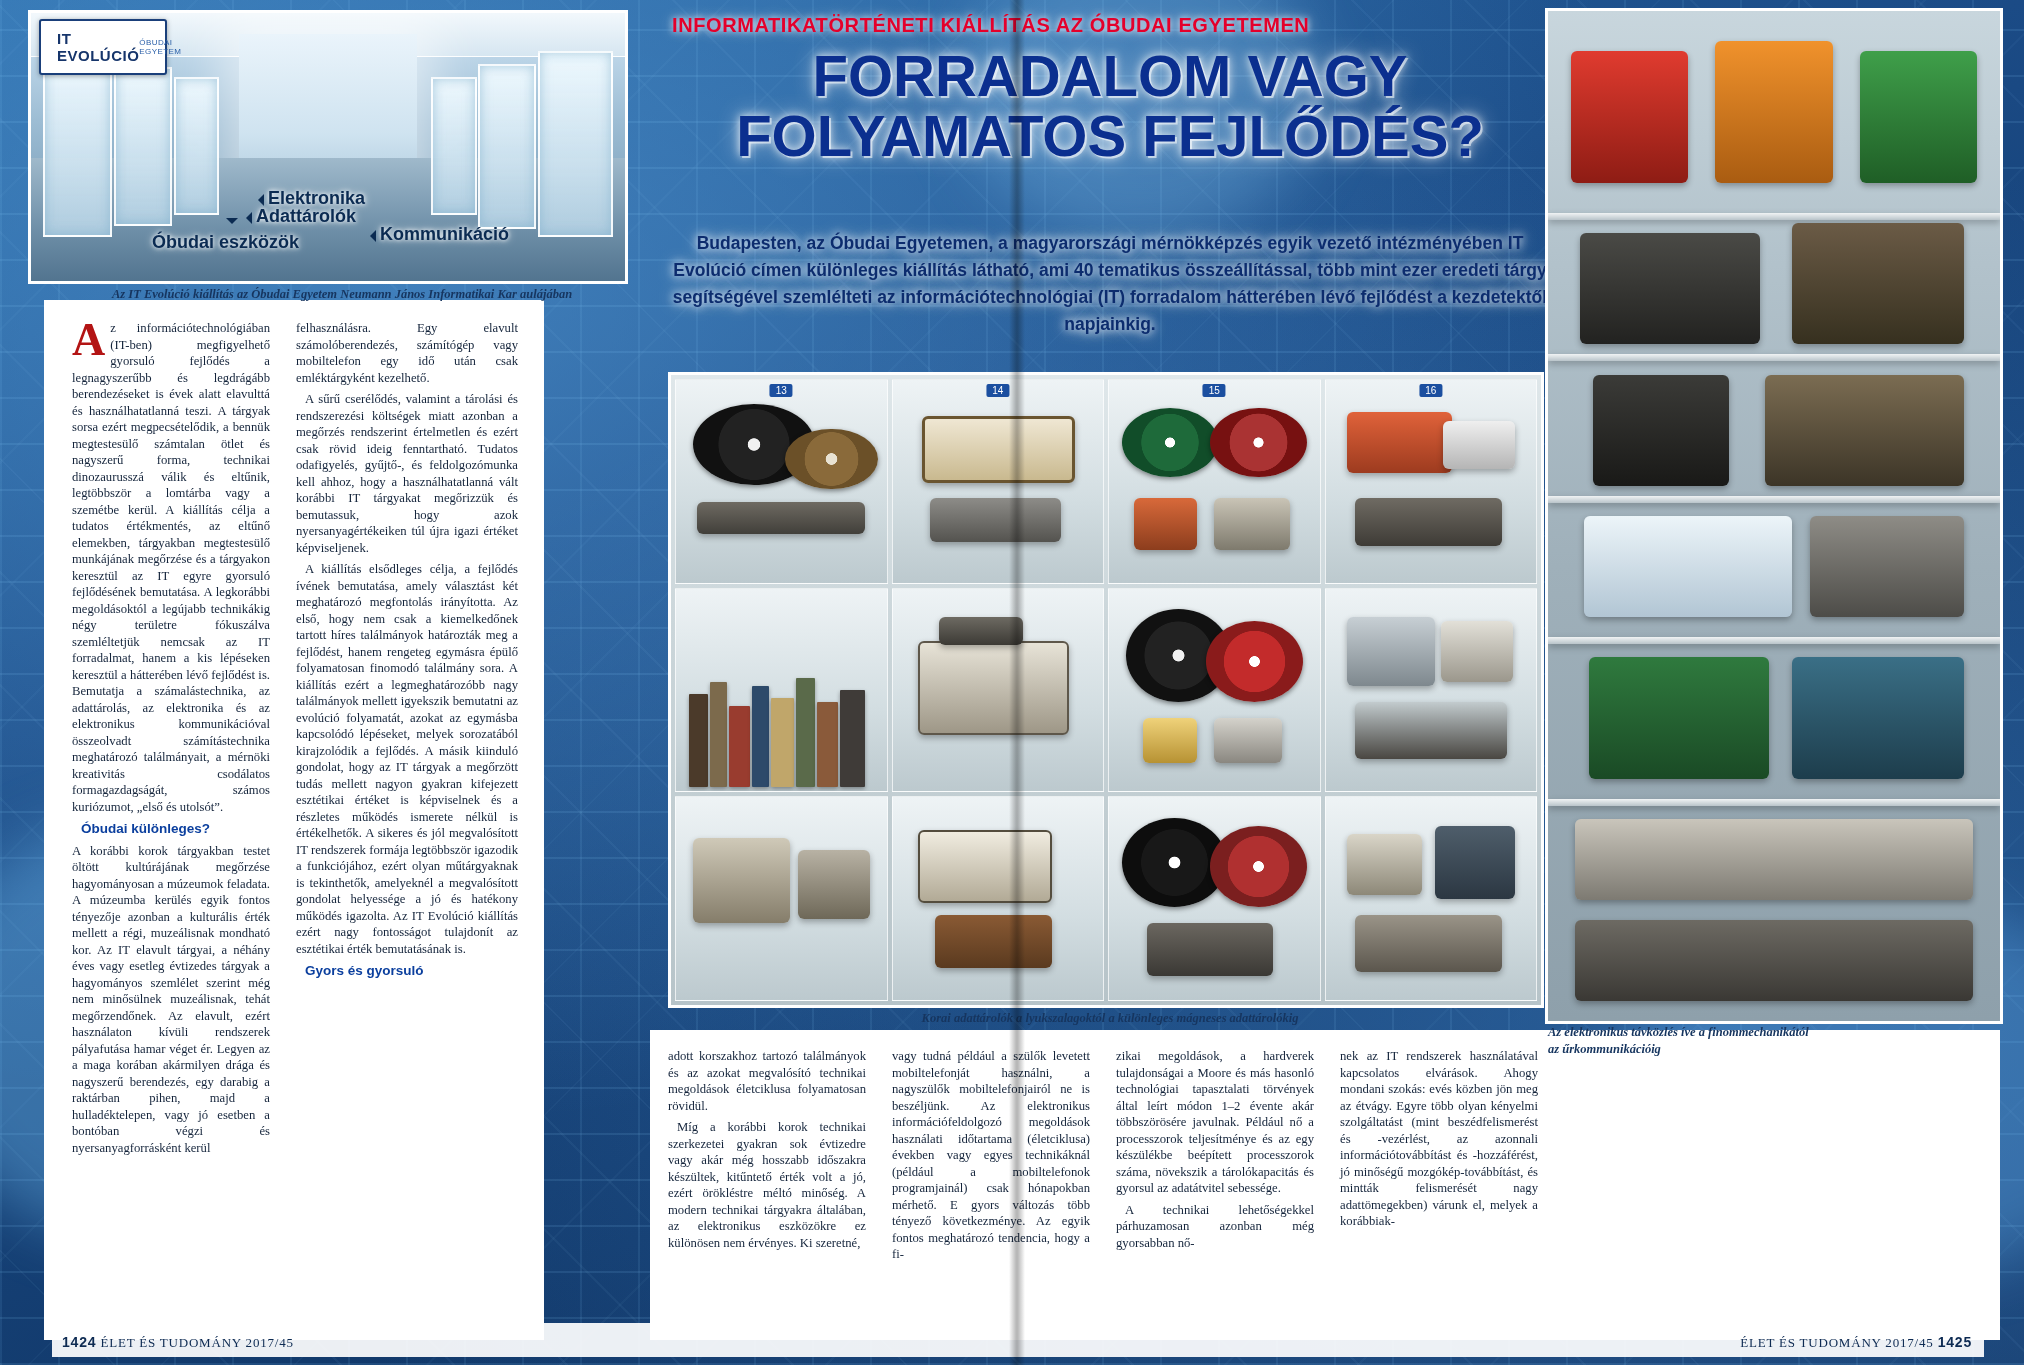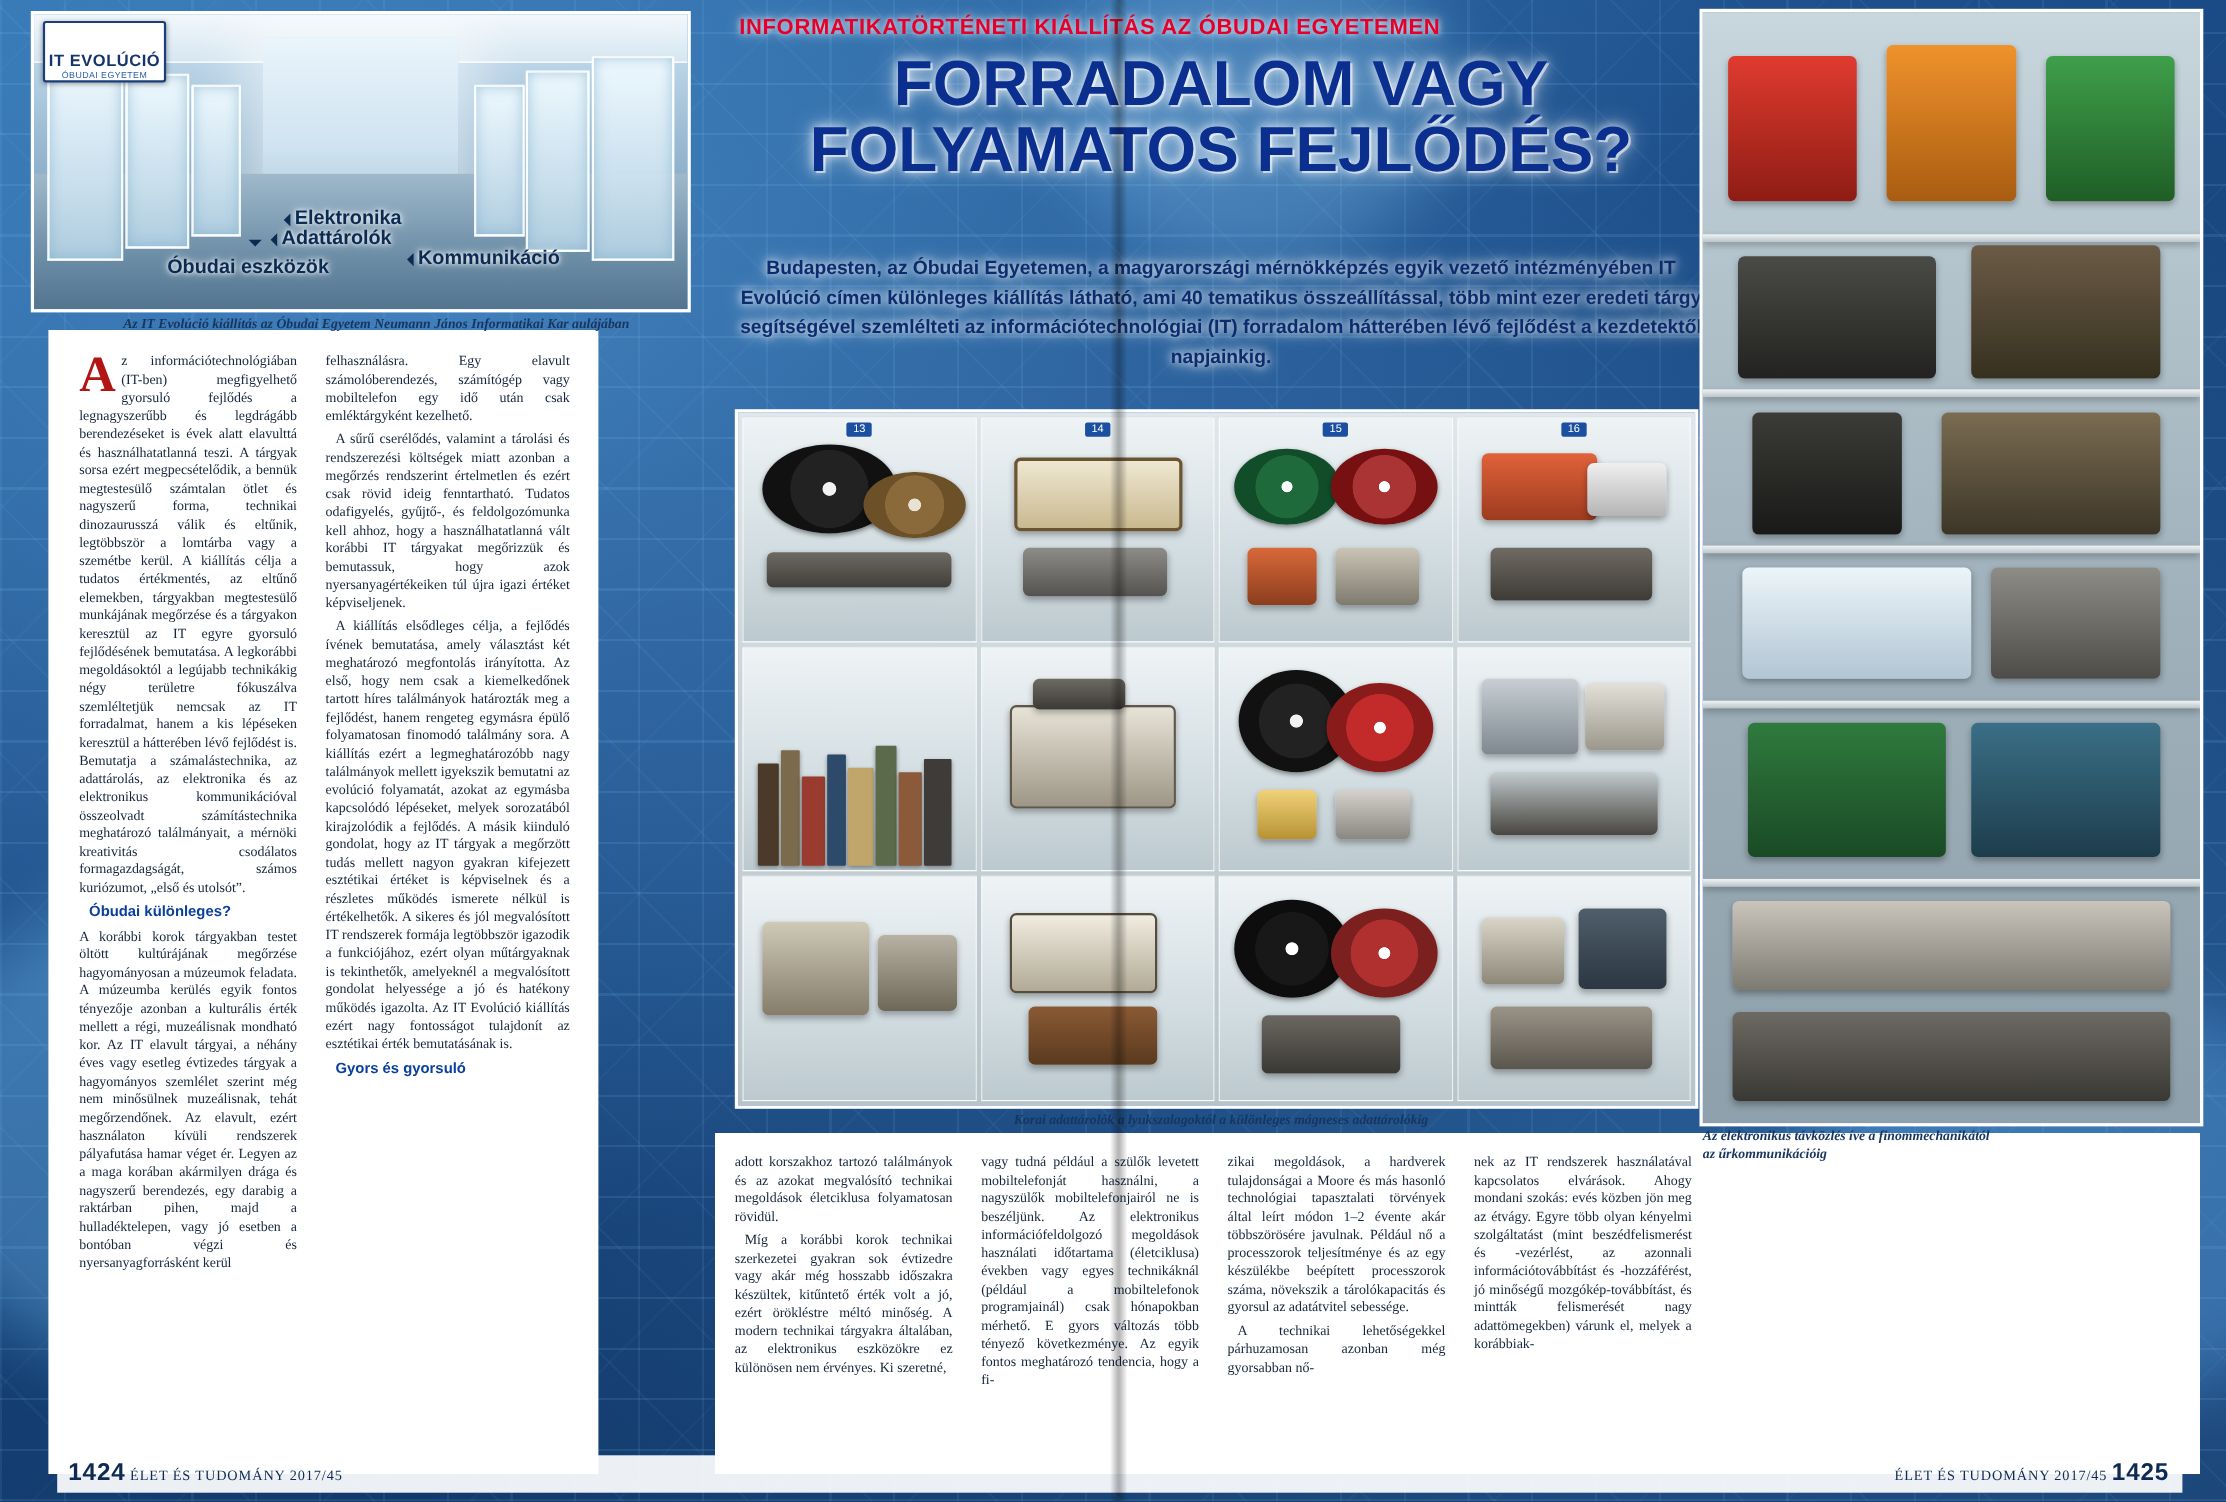--- a/index.html
+++ b/index.html
@@ -86,23 +86,24 @@
   .case.r2 { right: 15%; top: 19%; width: 9%;  height: 60%; }
   .case.r3 { right: 25%; top: 24%; width: 7%;  height: 50%; }
   .hall-ceiling {
     position: absolute; left: 0; right: 0; top: 0; height: 16%;
     background: linear-gradient(180deg, #f2f8fc, #d6e6f1);
     border-bottom: 1px solid rgba(255,255,255,.8);
   }
   .logo-badge {
     position: absolute; left: 8px; top: 6px; width: 108px; height: 52px;
     background: #ffffff; border: 2px solid #1a3f7a; border-radius: 3px;
-    display: flex; flex-direction: column; align-items: center; justify-content: flex-end;
+    display: flex; flex-direction: row; align-items: center; justify-content: flex-start;
     font-family: "Liberation Sans", sans-serif;
     box-shadow: 0 1px 5px rgba(0,0,0,.35);
+    padding-left: 16px;
   }
   .logo-badge .lb-main {
     color: #16356b; font-weight: bold; font-size: 15px; letter-spacing: .5px;
   }
   .logo-badge .lb-sub {
     color: #2a5fa8; font-size: 8px; letter-spacing: .4px;
   }
   .hall-label {
     position: absolute;
     color: #0b2b52;
@@ -285,21 +286,21 @@
     bottom: 14px;
     font-family: "Liberation Serif", serif;
     font-size: 13px;
     color: #0d2a52;
     letter-spacing: .8px;
     white-space: nowrap;
   }
   .folio .big {
     font-family: "Liberation Sans", sans-serif;
     font-weight: bold;
-    font-size: 22px;
+    font-size: 14px;
     color: #0d2a52;
   }
   .folio-left { left: 62px; }
   .folio-right { right: 52px; }
 
   .white-strip {
     position: absolute;
     left: 52px; right: 40px; bottom: 8px; height: 34px;
     background: rgba(255,255,255,.92);
     z-index: 0;

